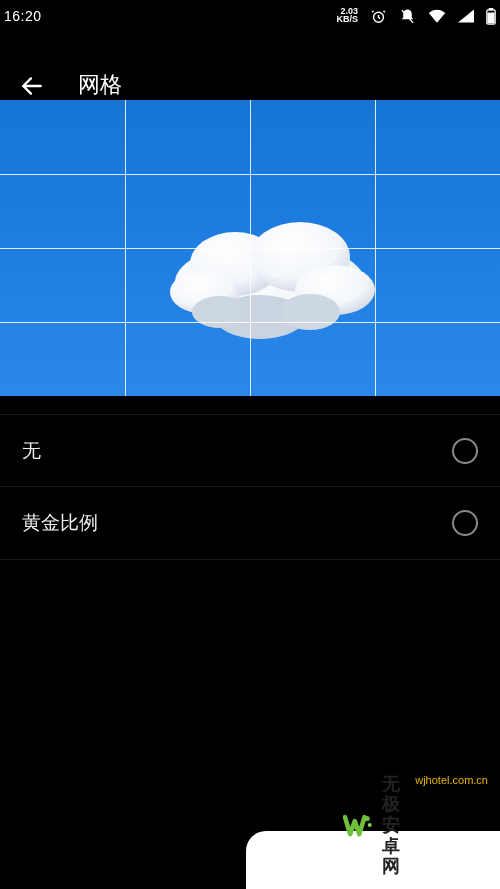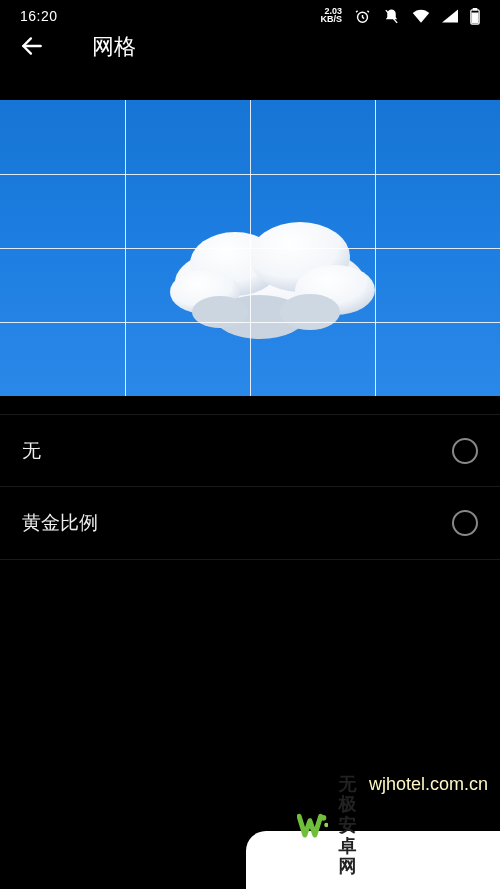--- a/index.html
+++ b/index.html
@@ -10,36 +10,36 @@
     font-family: -apple-system, "Helvetica Neue", Arial, sans-serif;
     color: #fff;
     position: relative;
     overflow: hidden;
   }
   .status-bar {
     height: 32px;
     display: flex;
     align-items: center;
     justify-content: space-between;
-    padding: 0 20px;
+    padding: 0 4px;
     font-size: 14px;
     color: #fff;
   }
   .status-left { font-weight: 500; letter-spacing: 0.5px; }
   .status-right { display: flex; align-items: center; gap: 12px; }
   .net-speed { text-align: right; line-height: 0.85; font-size: 9px; }
   .net-speed .top { font-weight: 600; }
   .net-speed .bot { font-weight: 700; }
   .ico { display: inline-flex; align-items: center; }
   .header {
     height: 68px;
     display: flex;
-    align-items: flex-start;
+    align-items: flex-end;
     padding: 0 18px;
-    gap: 46px;
+    gap: 32px;
   }
   .back-arrow { width: 28px; height: 28px; display:flex; align-items:center; justify-content:center; cursor:pointer; }
   .title { font-size: 22px; font-weight: 400; }
   .preview {
     position: relative;
     width: 500px;
     height: 296px;
     background: linear-gradient(180deg,#1675d4 0%,#1d7de0 45%,#2a88e9 100%);
     overflow: hidden;
   }
@@ -95,21 +95,21 @@
     right: 0;
     bottom: 6px;
     display: flex;
     align-items: center;
     gap: 10px;
     padding: 6px 12px 6px 8px;
   }
   .watermark .wlogo { width: 44px; height: 40px; }
   .watermark .wtxt { display:flex; flex-direction:row; line-height:1.15; }
   .watermark .wtitle { font-size:18px; font-weight:700; color:#222; }
-  .watermark .wurl { font-size:18px; color:#fef9c3; }
+  .watermark .wurl { font-size:11px; color:#eab308; }
   .watermark-bg {
     position:absolute; right:-6px; bottom:-6px;
     width: 260px; height: 64px;
     background: #fff;
     border-top-left-radius: 20px;
     z-index: -1;
   }
   .watermark-wrap { position:absolute; right:0; bottom:0; z-index:5; }
 </style>
 </head>

